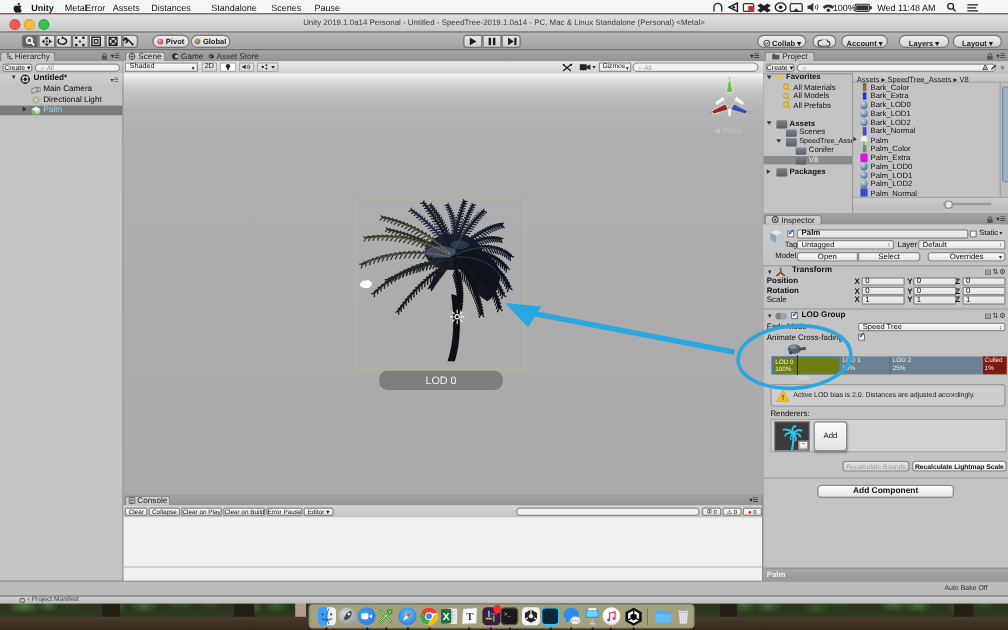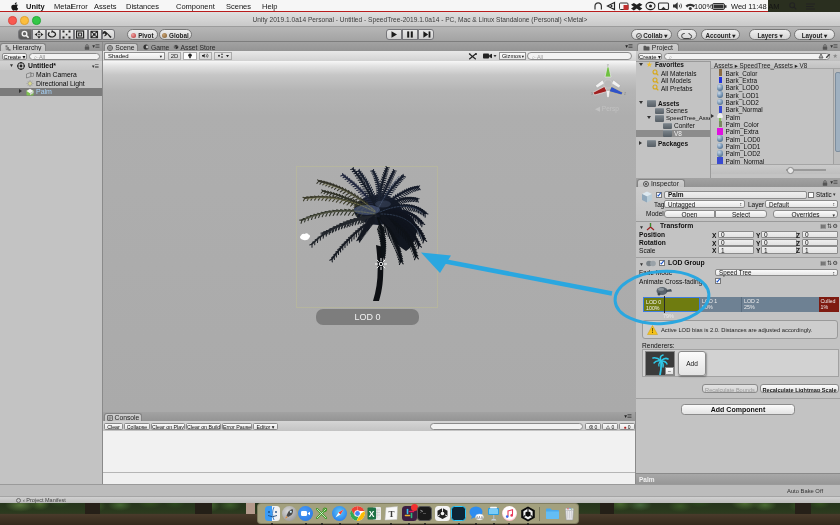--- a/index.html
+++ b/index.html
@@ -1,20 +1,20 @@
 <!DOCTYPE html>
 <html><head>
 <meta charset="utf-8">
 <style>
 html,body{margin:0;padding:0;}
 #screen{position:relative;width:840px;height:525px;overflow:hidden;background:#2a2f1f;
  font-family:"Liberation Sans",sans-serif;-webkit-font-smoothing:antialiased;}
 .abs{position:absolute;}
 
-#menubar{position:absolute;left:0;top:0;width:768px;height:11px;background:#f6f6f6;
+#menubar{position:absolute;left:0;top:0;width:840px;height:11px;background:#f6f6f6;
  border-bottom:1px solid #b91c1c;color:#141414;font-size:7.5px;}
 #menubar .mi{position:absolute;top:1.5px;white-space:nowrap;}
 
 #titlebar{position:absolute;left:0;top:12px;width:840px;height:14px;
  background:linear-gradient(#e0e0e0,#c9c9c9);border-bottom:1px solid #9c9c9c;}
 .tl{position:absolute;top:4px;width:6.5px;height:6.5px;border-radius:50%;}
 #title{position:absolute;top:3.5px;left:0;width:840px;text-align:center;font-size:6.6px;color:#3c3c3c;white-space:nowrap;}
 
 #unitybar{position:absolute;left:0;top:27px;width:840px;height:14px;
  background:linear-gradient(#b6b6b6,#a3a3a3);border-bottom:1px solid #7d7d7d;}
@@ -67,23 +67,23 @@
 
 <div id="menubar">
   <svg class="abs" style="left:11px;top:1.5px;" width="8" height="9" viewBox="0 0 8 9">
         <path d="M5.7 0.2 Q5.8 1.2 5.1 1.9 Q4.4 2.6 3.6 2.5 Q3.5 1.6 4.2 0.9 Q4.9 0.2 5.7 0.2z M3.9 2.9 Q4.6 2.9 5.3 2.6 Q6.3 2.3 7 3.1 Q6 3.8 6 4.9 Q6 6.1 7.2 6.6 Q6.8 7.6 6.2 8.2 Q5.7 8.9 5 8.6 Q4.4 8.3 3.9 8.3 Q3.4 8.3 2.8 8.6 Q2.1 8.9 1.5 8.1 Q0.4 6.8 0.3 5.2 Q0.2 3.9 1 3.2 Q1.7 2.6 2.6 2.7 Q3.2 2.9 3.9 2.9z" fill="#1a1a1a"></path>
       </svg>
   <span class="mi" style="left:26px;font-weight:bold;">Unity</span>
   <span class="mi" style="left:54px;">Metal</span>
   <span class="mi" style="left:71px;">Error</span>
   <span class="mi" style="left:94px;">Assets</span>
   <span class="mi" style="left:126px;">Distances</span>
-  <span class="mi" style="left:176px;">Component</span>
+  <span class="mi" style="left:176px;">Standalone</span>
   <span class="mi" style="left:226px;">Scenes</span>
-  <span class="mi" style="left:262px;">Help</span>
+  <span class="mi" style="left:262px;">Pause</span>
   <span class="mi" style="left:694px;">100%</span>
   <span class="mi" style="left:731px;">Wed 11:48 AM</span>
   <svg class="abs" style="left:789px;top:2px;" width="8" height="8" viewBox="0 0 8 8">
         <circle cx="3.2" cy="3.2" r="2.4" fill="none" stroke="#222" stroke-width="1.1"></circle>
         <path d="M5 5 L7.3 7.3" stroke="#222" stroke-width="1.2"></path>
       </svg>
   <svg class="abs" style="left:806px;top:2.5px;" width="9" height="7" viewBox="0 0 9 7">
         <g stroke="#222" stroke-width="1.1">
           <path d="M0 1 h9 M0 3.5 h7.5 M0 6 h9"></path>
         </g>

